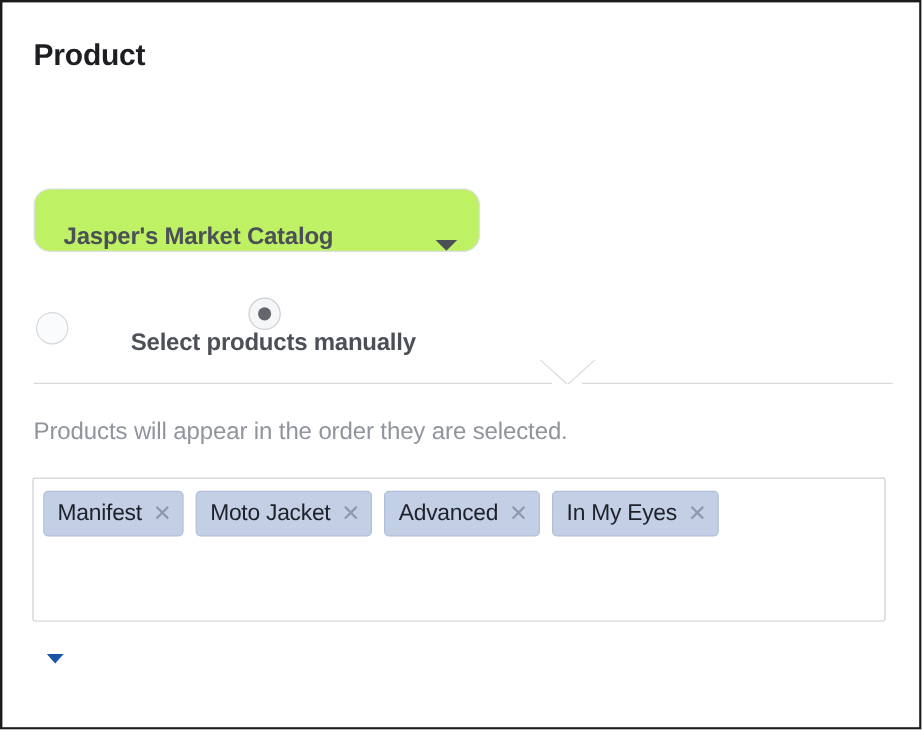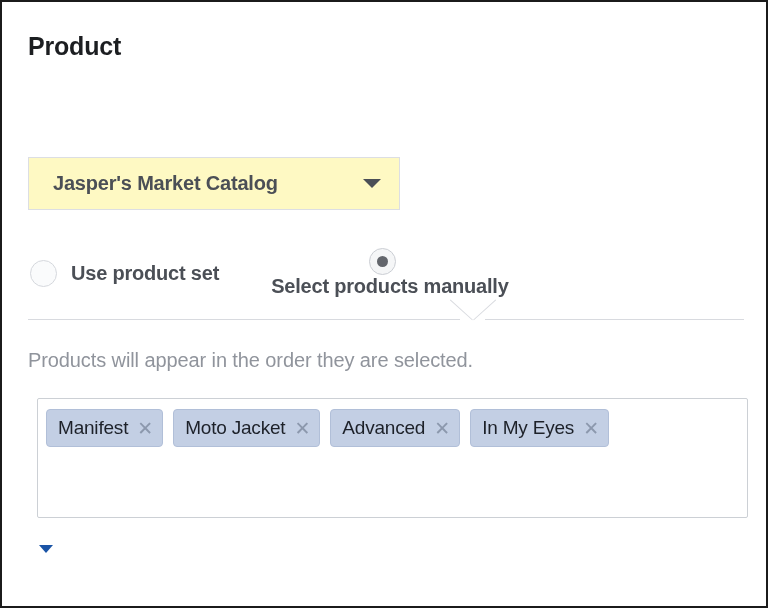--- a/index.html
+++ b/index.html
@@ -70,25 +70,25 @@
   }
 
   
   .catalog-select {
     position: absolute;
     left: 26px;
     top: 155px;
     width: 372px;
     height: 53px;
     box-sizing: border-box;
-    background: #fef9c3;
+    background: #bef264;
     border: 1px solid #dcdee3;
-    border-radius: 0;
-    display: flex;
-    align-items: center;
+    border-radius: 14px;
+    display: flex;
+    align-items: flex-end;
     padding: 0 18px 0 24px;
     cursor: pointer;
   }
   .catalog-value {
     font-size: 20px;
     font-weight: bold;
     color: #4b4f56;
     flex: 1;
     white-space: nowrap;
     letter-spacing: -0.2px;
@@ -193,21 +193,21 @@
     left: 26px;
     top: 347px;
     font-size: 20px;
     color: #90949c;
     letter-spacing: -0.1px;
   }
 
   
   .token-field {
     position: absolute;
-    left: 35px;
+    left: 25px;
     top: 396px;
     width: 711px;
     height: 120px;
     box-sizing: border-box;
     background: #ffffff;
     border: 1px solid #ccd0d5;
     border-radius: 2px;
     padding: 10px 8px;
     cursor: text;
   }
@@ -278,21 +278,20 @@
 
 
   <div class="catalog-select">
     <span class="catalog-value">Jasper's Market Catalog</span>
     <span class="caret-down"></span>
   </div>
 
   <div class="radio-row">
     <div class="radio-option">
       <span class="radio-mark"></span>
-      <span class="radio-label">Use product set</span>
     </div>
     <div class="radio-option">
       <span class="radio-mark checked"></span>
       <span class="radio-label">Select products manually</span>
     </div>
   </div>
 
   <div class="divider-wrap">
     <div class="divider-seg left"></div>
     <div class="divider-notch"></div>

